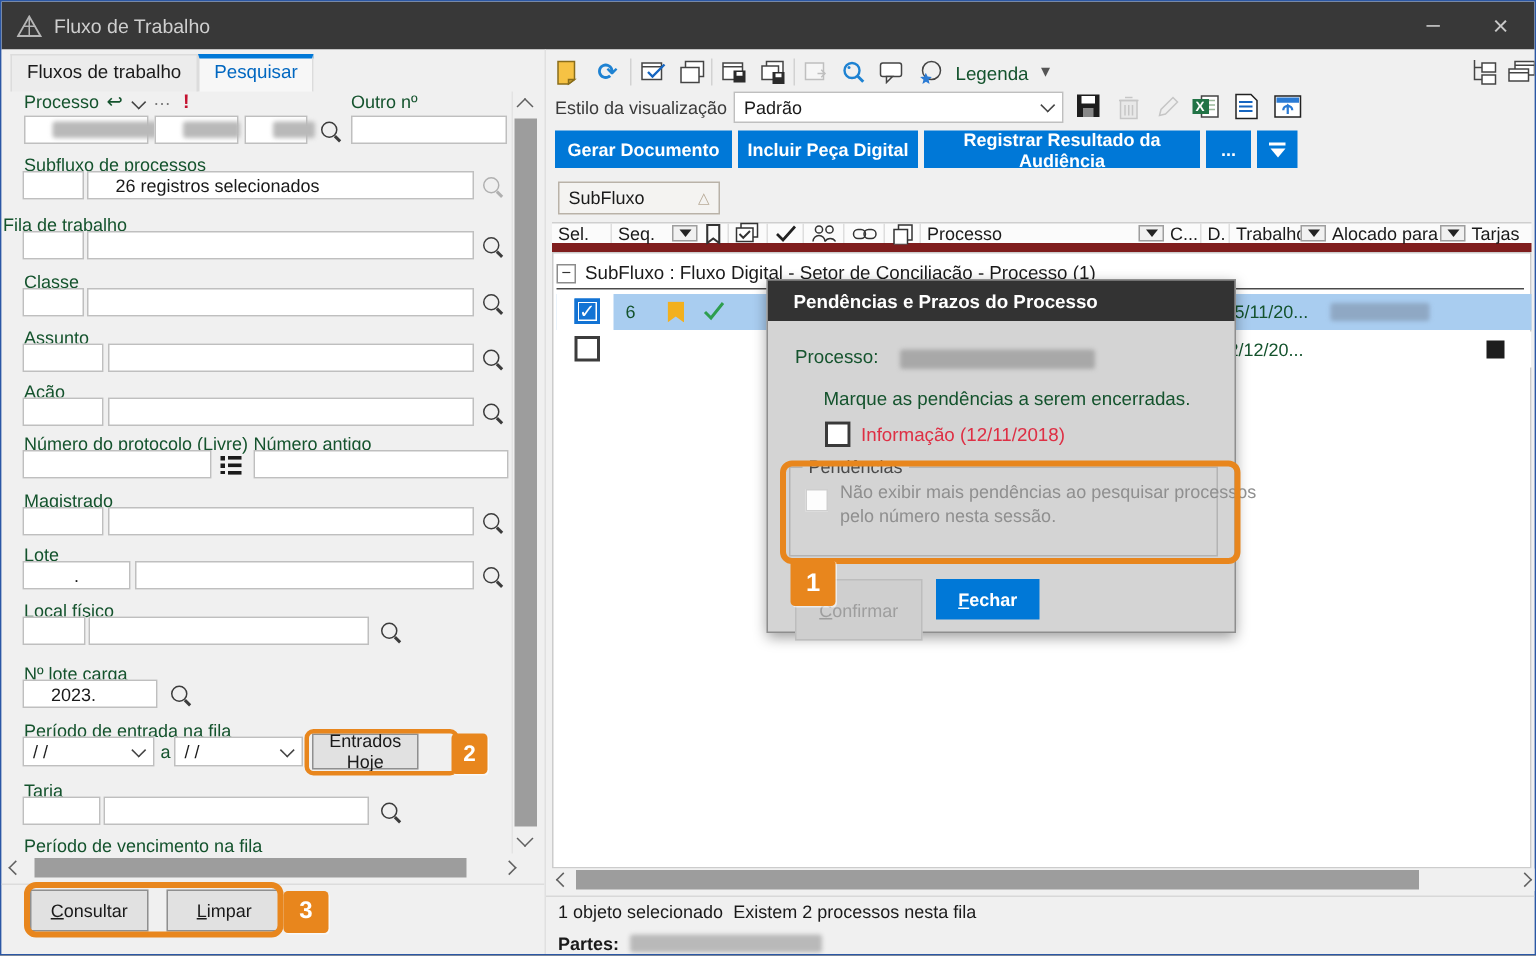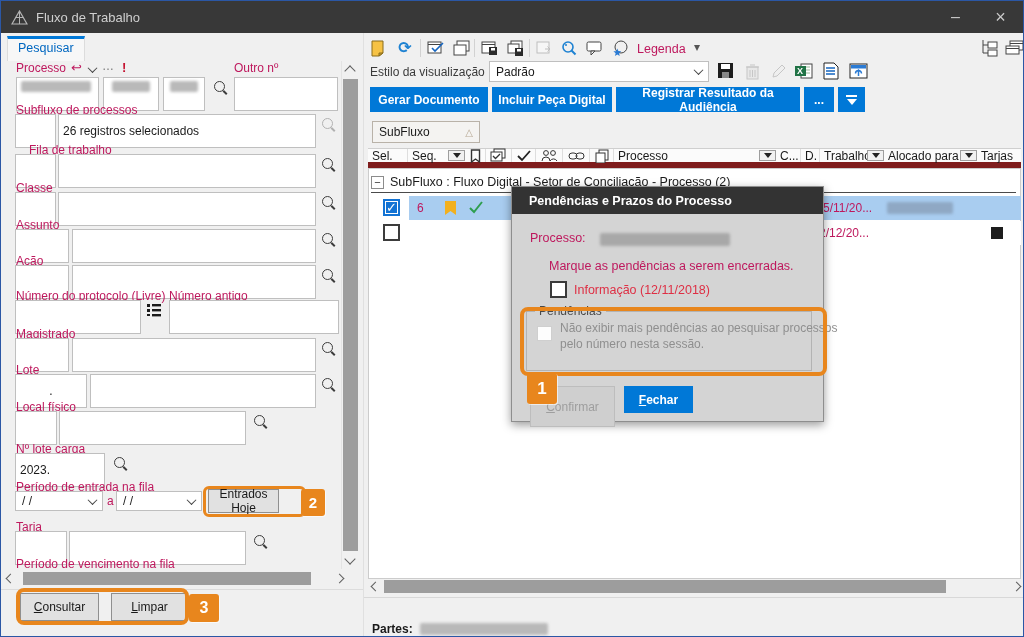--- a/index.html
+++ b/index.html
@@ -12,22 +12,22 @@
   .titlebar .logo { margin:0 8px 0 10px; display:flex; }
   .titlebar .title { color:#cfcfcf; font-size:13px; }
   .cap-btn { position:absolute; top:0; width:45px; height:32px; display:flex; align-items:center; justify-content:center; color:#c9c9c9; font-size:16px; }
   .cap-min { right:45px; } .cap-close { right:0; font-size:18px; }
 
   
   .lpanel { position:absolute; left:0; top:32px; width:362px; bottom:0; background:#f0f0f0; }
   .tabbar { position:absolute; left:6px; top:3px; height:25px; display:flex; }
   .tab { padding:4px 10px 0 10px; font-size:12.5px; color:#1a1a1a; background:#ececec; border:1px solid #dcdcdc; border-bottom:none; }
   .tab.active { background:#f7f7f7; color:#0067c0; border-top:3px solid #0078d7; padding-top:2px; }
-  .lab { position:absolute; font-size:12px; color:#be185d; white-space:nowrap; }
-  .inp { position:absolute; height:34px; background:#fff; border:1px solid #bfbfbf; font-size:12px; color:#1a1a1a; padding:0 4px; font-family:inherit; }
+  .lab { position:absolute; font-size:12px; color:#14532d; white-space:nowrap; }
+  .inp { position:absolute; height:19px; background:#fff; border:1px solid #bfbfbf; font-size:12px; color:#1a1a1a; padding:0 18px; font-family:inherit; }
   .mag { position:absolute; width:16px; height:16px; }
   .mag::before { content:""; position:absolute; left:1px; top:1px; width:9px; height:9px; border:1.8px solid #3c3c3c; border-radius:50%; }
   .mag::after { content:""; position:absolute; left:11px; top:10px; width:2px; height:5px; background:#3c3c3c; transform:rotate(-45deg); }
   .mag.dim { opacity:.35; }
   .redact { background:#b9b9b9; border-radius:2px; filter:blur(1.5px); }
   .combo { position:absolute; height:20px; background:#fff; border:1px solid #bfbfbf; display:flex; align-items:center; justify-content:space-between; padding:0 6px; font-size:12px; }
   .chev { width:7px; height:7px; border-right:1.5px solid #444; border-bottom:1.5px solid #444; transform:rotate(45deg) translate(-1px,-1px); }
   .btn-std { position:absolute; background:#e1e1e1; border:1px solid #8f8f8f; font-size:12px; color:#1a1a1a; display:flex; align-items:center; justify-content:center; font-family:inherit; }
   .vscroll { position:absolute; left:340px; top:28px; width:17px; height:508px; background:#f0f0f0; border-left:1px solid #e3e3e3; }
   .vthumb { position:absolute; left:1px; top:18px; width:15px; height:472px; background:#9d9d9d; }
@@ -78,20 +78,21 @@
           <path d="M8.5 1 V14 M4.7 7.5 H12.3" stroke="#b5b5b5" stroke-width="1"></path>
         </svg>
     </span>
     <span class="title">Fluxo de Trabalho</span>
     <div class="cap-btn cap-min">–</div>
     <div class="cap-btn cap-close">×</div>
   </div>
 
   <div class="lpanel">
     <div class="tabbar">
+      <div class="tab">Fluxos de trabalho</div>
       <div class="tab active">Pesquisar</div>
     </div>
 
     <div class="lab" style="left:15px;top:28px;">Processo</div>
     <span class="lab" style="left:70px;top:27px;font-size:13px;">↩</span>
     <span class="chev" style="position:absolute;left:88px;top:33px;"></span>
     <span class="lab" style="left:101px;top:26px;color:#777;">…</span>
     <span class="lab" style="left:121px;top:27px;color:#c41230;font-weight:bold;font-size:13px;">!</span>
     <div class="inp" style="left:15px;top:44px;width:83px;">
         <div class="redact" style="margin-top:3px;height:11px;width:70px;"></div>
@@ -104,21 +105,21 @@
       </div>
     <span class="mag" style="left:212px;top:47px;"></span>
     <div class="lab" style="left:233px;top:28px;">Outro nº</div>
     <input class="inp" style="left: 233px; top: 44px; width: 104px;">
 
     <div class="lab" style="left:15px;top:70px;">Subfluxo de processos</div>
     <input class="inp" style="left: 14px; top: 81px; width: 41px;">
     <input class="inp" style="left: 57px; top: 81px; width: 258px;" value="26 registros selecionados">
     <span class="mag dim" style="left:320px;top:84px;"></span>
 
-    <div class="lab" style="left:28px;top:110px;">Fila de trabalho</div>
+    <div class="lab" style="left:1px;top:110px;">Fila de trabalho</div>
     <input class="inp" style="left: 14px; top: 121px; width: 41px;">
     <input class="inp" style="left: 57px; top: 121px; width: 258px;">
     <span class="mag" style="left:320px;top:124px;"></span>
 
     <div class="lab" style="left:15px;top:148px;">Classe</div>
     <input class="inp" style="left: 14px; top: 159px; width: 41px;">
     <input class="inp" style="left: 57px; top: 159px; width: 258px;">
     <span class="mag" style="left:320px;top:162px;"></span>
 
     <div class="lab" style="left:15px;top:185px;">Assunto</div>
@@ -395,21 +396,21 @@
       <div class="hcell" style="width:47px;border-right:none;">Trabalho</div>
       <div class="ddbtn"></div>
       <div class="hcell" style="width:76px;border-right:none;">Alocado para ...</div>
       <div class="ddbtn"></div>
       <div class="hcell" style="width:44px;border-right:none;">Tarjas</div>
     </div>
 
     <div class="tablebox">
       <div class="grouprow">
         <span class="collapse">−</span>
-        <span>SubFluxo : Fluxo Digital - Setor de Conciliação - Processo  (2)</span>
+        <span>SubFluxo : Fluxo Digital - Setor de Conciliação - Processo  (1)</span>
       </div>
 
       <div style="position:absolute;left:2px;top:27px;width:650px;height:24px;background:#a9cdf0;">
         <div style="position:absolute;left:0;top:0;width:38px;height:24px;background:#fff;"></div>
         <div class="cb checked" style="left:12px;top:3px;">✓</div>
         <div class="lab" style="left:46px;top:5px;">6</div>
         <div style="position:absolute;left:74px;top:5px;">
             <div class="bookmark"></div>
           </div>
         <div style="position:absolute;left:98px;top:5px;"><svg width="14" height="13">
@@ -425,20 +426,21 @@
         <div style="position:absolute;left:620px;top:6px;width:12px;height:12px;background:#1d1d1d;"></div>
       </div>
     </div>
 
     <div class="hscroll" style="left:4px;top:546px;width:656px;">
       <span class="harr" style="left:4px;transform:rotate(135deg);"></span>
       <div class="hthumb" style="left:16px;width:562px;"></div>
       <span class="harr" style="right:4px;transform:rotate(-45deg);"></span>
     </div>
     <div style="position:absolute;left:0;top:564px;right:0;height:1px;background:#d8d8d8;"></div>
+    <div class="statusline" style="left:8px;top:568px;">1 objeto selecionado  Existem 2 processos nesta fila</div>
     <div class="statusline" style="left:8px;top:589px;font-weight:bold;">Partes:</div>
     <div class="redact" style="position:absolute;left:56px;top:590px;width:128px;height:12px;"></div>
   </div>
 
   <div class="dialog">
     <div class="dlg-head">Pendências e Prazos do Processo</div>
     <div class="lab" style="left:18px;top:44px;font-size:12.5px;">Processo:</div>
     <div class="redact" style="position:absolute;left:88px;top:46px;width:130px;height:13px;background:#a8a8a8;"></div>
     <div class="lab" style="left:37px;top:72px;font-size:12.5px;">Marque as pendências a serem encerradas.</div>
     <div class="dlg-cb" style="left:38px;top:94px;"></div>

